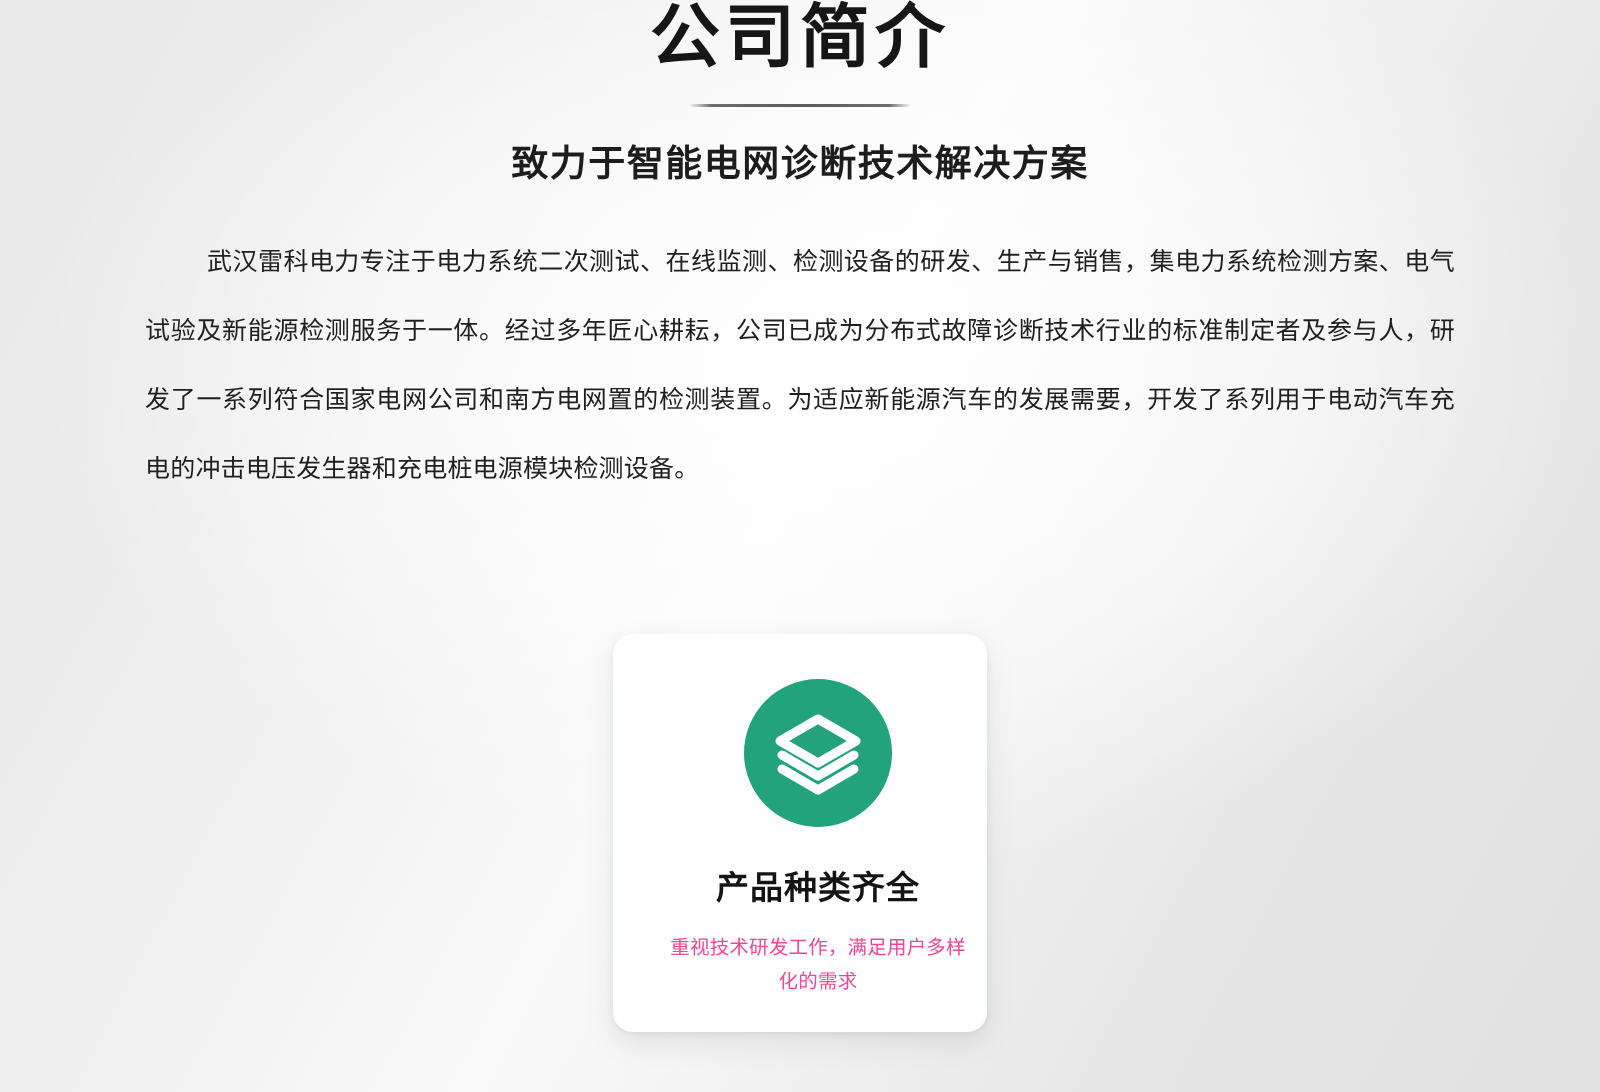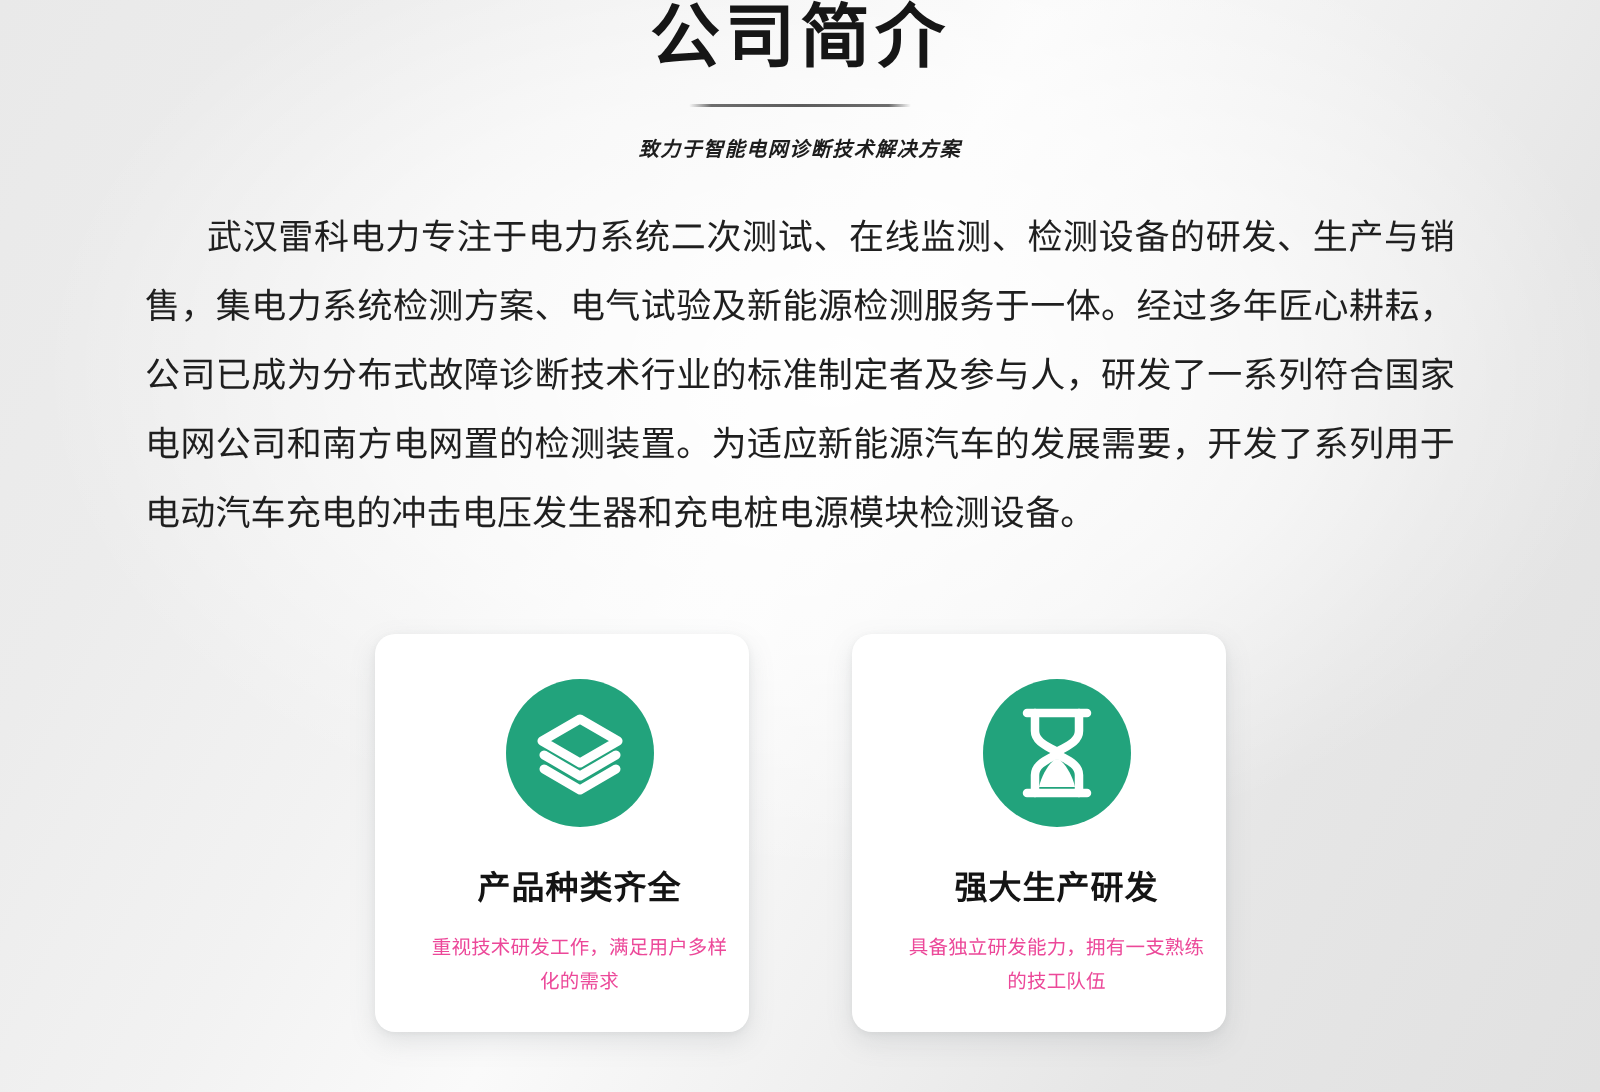--- a/index.html
+++ b/index.html
@@ -25,32 +25,31 @@
     color:#161616;
     text-align:center;
   }
   .title-divider{
     width:222px;height:3px;margin:28px auto 0;
     background:linear-gradient(90deg,rgba(120,120,120,0) 0%,#6d6d6d 10%,#5c5c5c 50%,#6d6d6d 90%,rgba(120,120,120,0) 100%);
     border-radius:2px;
   }
   .sub-title{
     margin-top:26px;
-    font-size:20px;
+    font-size:37px;
     font-weight:700;
     letter-spacing:1.5px;
     color:#1d1d1d;
-    font-style:italic;
   }
 
   
   .intro{
     margin:40px auto 0;
     width:1310px;
-    font-size:35px;
+    font-size:25px;
     line-height:69px;
     color:#1f1f1f;
     text-align:justify;
     text-align-last:left;
     text-indent:62px;
     letter-spacing:0.2px;
     font-weight:400;
   }
 
   
@@ -123,32 +122,16 @@
             <path d="M48 14 L86 36 L48 58 L10 36 Z"></path>
             <path d="M12 50 L48 71 L84 50"></path>
             <path d="M12 64 L48 85 L84 64"></path>
           </g>
         </svg>
       </div>
       <div class="card-title">产品种类齐全</div>
       <div class="card-desc">重视技术研发工作，满足用户多样化的需求</div>
     </div>
 
-    <div class="card">
-      <div class="icon-circle">
-        <svg width="92" height="96" viewBox="0 0 92 96" aria-hidden="true">
-          <g fill="none" stroke="#ffffff" stroke-width="8.5" stroke-linejoin="round" stroke-linecap="round">
-            <path d="M16 8 H76"></path>
-            <path d="M16 88 H76"></path>
-            <path d="M24 8 V26 C24 40 46 44 46 48 C46 52 24 56 24 70 V88"></path>
-            <path d="M68 8 V26 C68 40 46 44 46 48 C46 52 68 56 68 70 V88"></path>
-          </g>
-          <path d="M27 34 C35 45 57 45 65 34 C62 42 52 47 46 48 C40 47 30 42 27 34 Z" fill="#ffffff"></path>
-          <path d="M28 82 C31 68 41 54 46 54 C51 54 61 68 64 82 Z" fill="#ffffff"></path>
-        </svg>
-      </div>
-      <div class="card-title">强大生产研发</div>
-      <div class="card-desc">具备独立研发能力，拥有一支熟练的技工队伍</div>
-    </div>
 
 
   </div>
 </div>
 
 </body></html>

